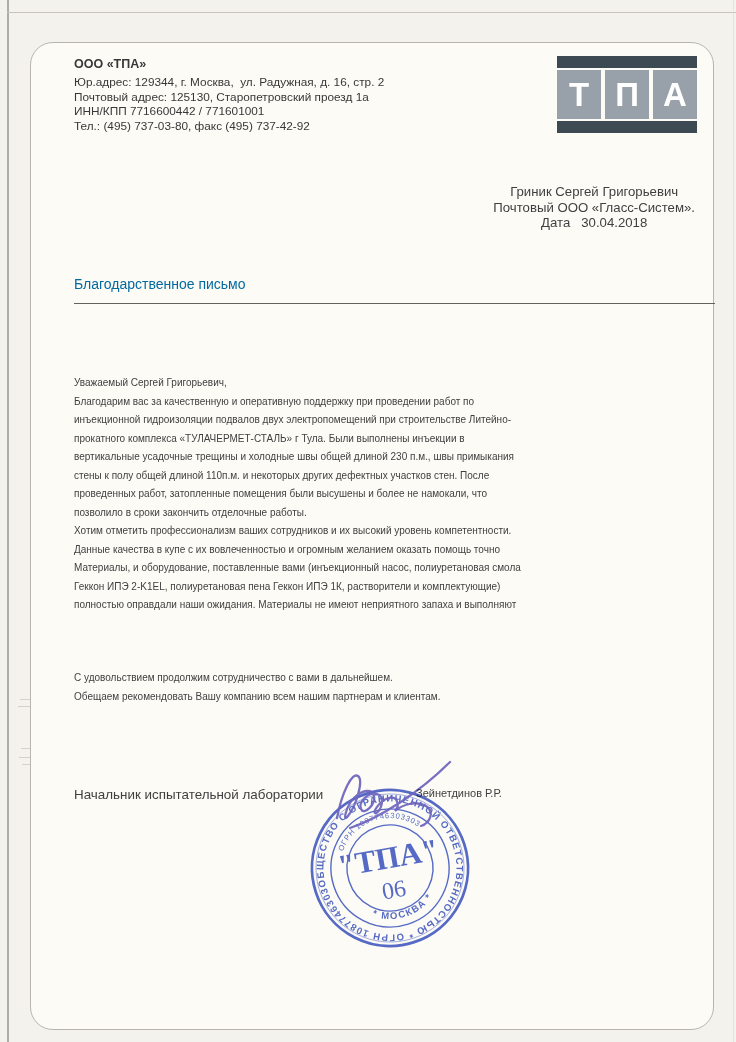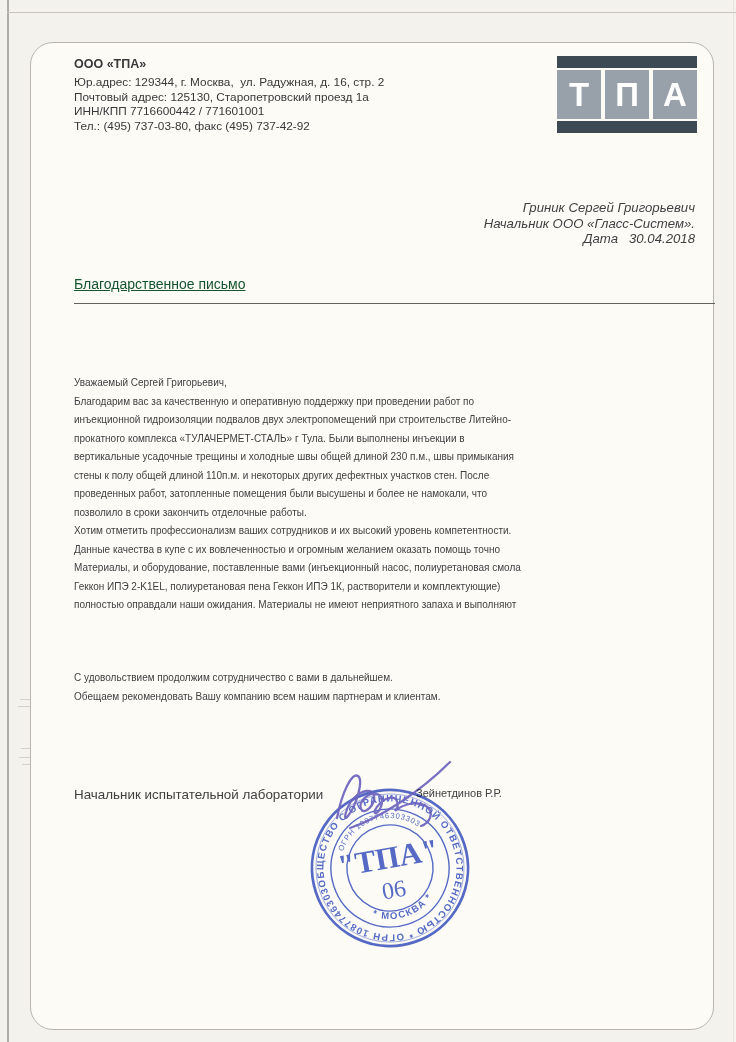--- a/index.html
+++ b/index.html
@@ -33,29 +33,29 @@
   .logo{position:absolute;left:526px;top:13px;width:140px;}
   .logo-bar{height:12px;background:#3e4a53;}
   .logo-tiles{display:flex;gap:4px;padding:2px 0;}
   .logo-tiles .logo-tile{
     flex:1;height:49px;background:#98a0a9;color:#ffffff;
     font-weight:bold;font-size:33px;line-height:49px;text-align:center;
     font-family:"Liberation Sans",sans-serif;
   }
 
   
-  .recipient-block{position:absolute;right:18px;top:141px;text-align:right;color:#3f3f3f;font-style:italic;margin-top:16px;}
+  .recipient-block{position:absolute;right:18px;top:141px;text-align:center;color:#3f3f3f;}
   .recipient-block .doc-line{font-size:13.2px;line-height:15.6px;white-space:pre;}
 
   
   .title-row{
     position:absolute;left:43px;top:232px;width:641px;
     border-bottom:1.5px solid #62625c;padding-bottom:10px;
   }
-  .title-text{font-size:14px;color:#14532d;text-decoration:underline;}
+  .title-text{font-size:14px;color:#0369a1;}
 
   
   .body-block{position:absolute;left:43px;color:#3f3f3f;}
   .body-block .doc-line{font-size:10px;line-height:18.5px;white-space:pre;}
   .body-1{top:331px;}
   .body-2{top:626px;}
 
   
   .signoff-position{position:absolute;left:43px;top:744px;font-size:13.4px;color:#3f3f3f;}
   .signoff-name{position:absolute;left:385px;top:744px;font-size:11px;color:#3f3f3f;}
@@ -105,21 +105,21 @@
     <div class="logo-tiles">
         <div class="logo-tile" style="background: rgb(152, 160, 169);">Т</div>
         <div class="logo-tile" style="background: rgb(152, 160, 169);">П</div>
         <div class="logo-tile" style="background: rgb(152, 160, 169);">А</div>
       </div>
     <div class="logo-bar" style="background: rgb(62, 74, 83);"></div>
   </div>
 
   <div class="recipient-block">
       <div class="doc-line">Гриник Сергей Григорьевич</div>
-      <div class="doc-line">Начальник ООО «Гласс-Систем».</div>
+      <div class="doc-line">Почтовый ООО «Гласс-Систем».</div>
       <div class="doc-line">Дата   30.04.2018</div>
     </div>
 
   <div class="title-row">
     <span class="title-text">Благодарственное письмо</span>
   </div>
 
   <div class="body-block body-1">
       <div class="doc-line">Уважаемый Сергей Григорьевич,</div>
       <div class="doc-line">Благодарим вас за качественную и оперативную поддержку при проведении работ по</div>

